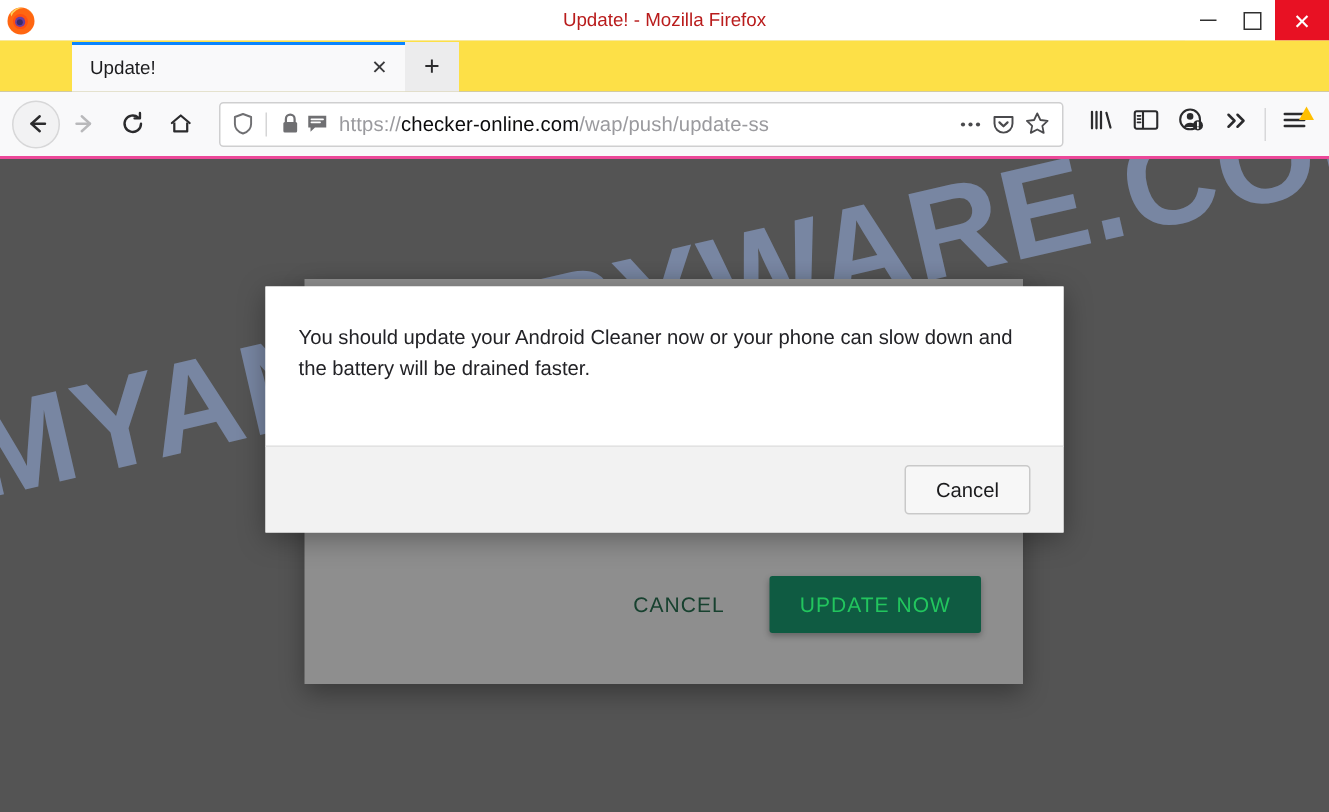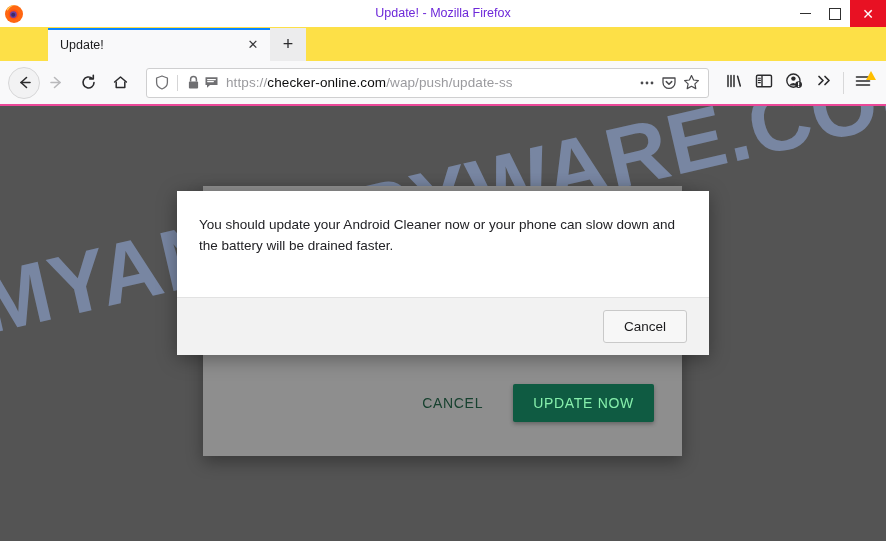--- a/index.html
+++ b/index.html
@@ -38,21 +38,21 @@
     margin-left: 4px;
     position: relative;
     flex: 0 0 auto;
   }
   .ff-logo svg { display: block; }
   .title-text {
     position: absolute;
     left: 0; right: 0;
     text-align: center;
     font-size: 12.5px;
-    color: #6d28d9;
+    color: #b91c1c;
     line-height: 27px;
     pointer-events: none;
   }
   .win-controls {
     position: absolute;
     right: 0; top: 0;
     height: 27px;
     display: flex;
     align-items: stretch;
   }
@@ -290,21 +290,21 @@
     color: #17412f;
     letter-spacing: 0.7px;
     padding: 8px 14px;
     background: transparent;
     border: none;
     font-family: "Liberation Sans", sans-serif;
   }
   .btn-update {
     margin-left: 16px;
     background: #0f5b42;
-    color: #86efac;
+    color: #22c55e;
     font-size: 14px;
     letter-spacing: 0.7px;
     padding: 11px 20px;
     border: none;
     border-radius: 2px;
     box-shadow: 0 2px 4px rgba(0,0,0,0.3);
     font-family: "Liberation Sans", sans-serif;
   }
 
   

